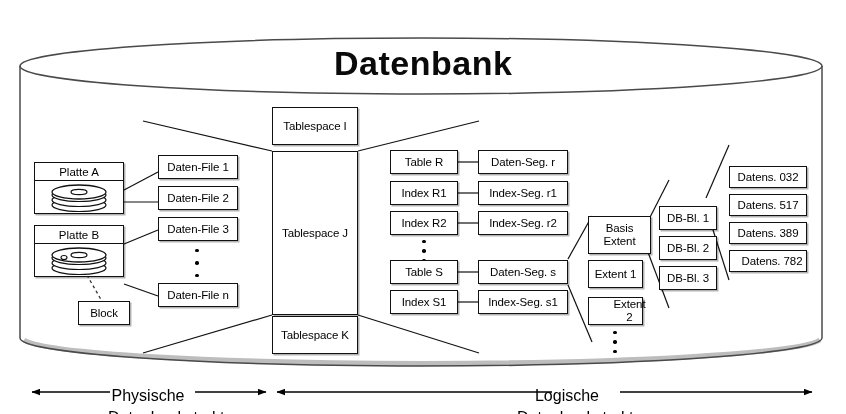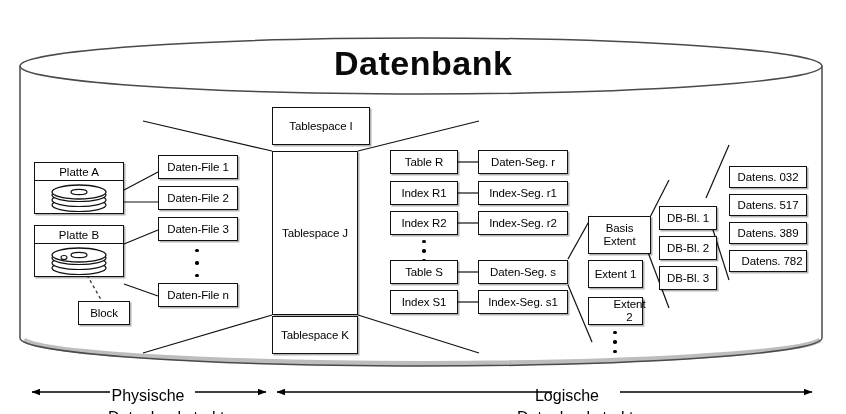--- a/index.html
+++ b/index.html
@@ -190,21 +190,21 @@
   <div class="node" style="left:158px; top:135px; width:80px; height:24px;">Daten-File 1</div>
   <div class="node" style="left:158px; top:166px; width:80px; height:24px;">Daten-File 2</div>
   <div class="node" style="left:158px; top:197px; width:80px; height:24px;">Daten-File 3</div>
   <div class="vdots" style="left:194px; top:229px; width:6px; height:28px;">
     <i></i>
       <i></i>
       <i></i>
   </div>
   <div class="node" style="left:158px; top:263px; width:80px; height:24px;">Daten-File n</div>
 
-  <div class="node" style="left:272px; top:87px; width:98px; height:38px;">Tablespace I</div>
+  <div class="node" style="left:272px; top:87px; width:86px; height:38px;">Tablespace I</div>
   <div class="node" style="left:272px; top:131px; width:86px; height:164px;">Tablespace J</div>
   <div class="node" style="left:272px; top:296px; width:86px; height:38px;">Tablespace K</div>
 
   <div class="node" style="left:390px; top:130px; width:68px; height:24px;">Table R</div>
   <div class="node" style="left:390px; top:161px; width:68px; height:24px;">Index R1</div>
   <div class="node" style="left:390px; top:191px; width:68px; height:24px;">Index R2</div>
   <div class="vdots" style="left:421px; top:220px; width:6px; height:22px;">
     <i></i>
       <i></i>
       <i></i>

